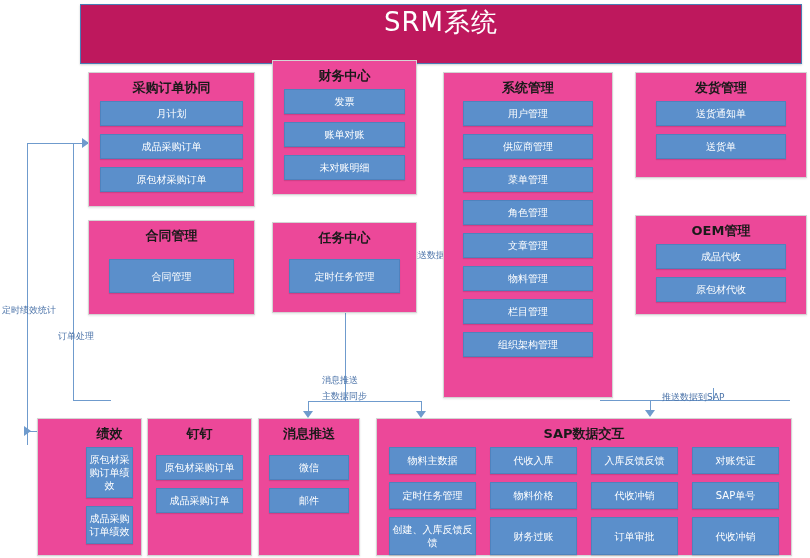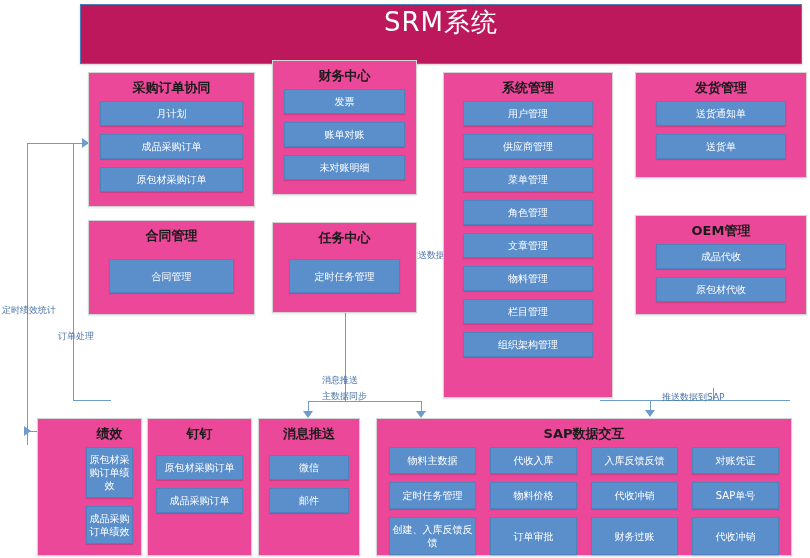--- a/index.html
+++ b/index.html
@@ -245,19 +245,19 @@
     <div class="sap-grid">
       <div class="chip">物料主数据</div>
       <div class="chip">代收入库</div>
       <div class="chip">入库反馈反馈</div>
       <div class="chip">对账凭证</div>
       <div class="chip">定时任务管理</div>
       <div class="chip">物料价格</div>
       <div class="chip">代收冲销</div>
       <div class="chip">SAP单号</div>
       <div class="chip">创建、入库反馈反馈</div>
+      <div class="chip">财务过账</div>
       <div class="chip">订单审批</div>
-      <div class="chip">财务过账</div>
       <div class="chip">代收冲销</div>
     </div>
   </div>
 
 </div>
 
 </body></html>

